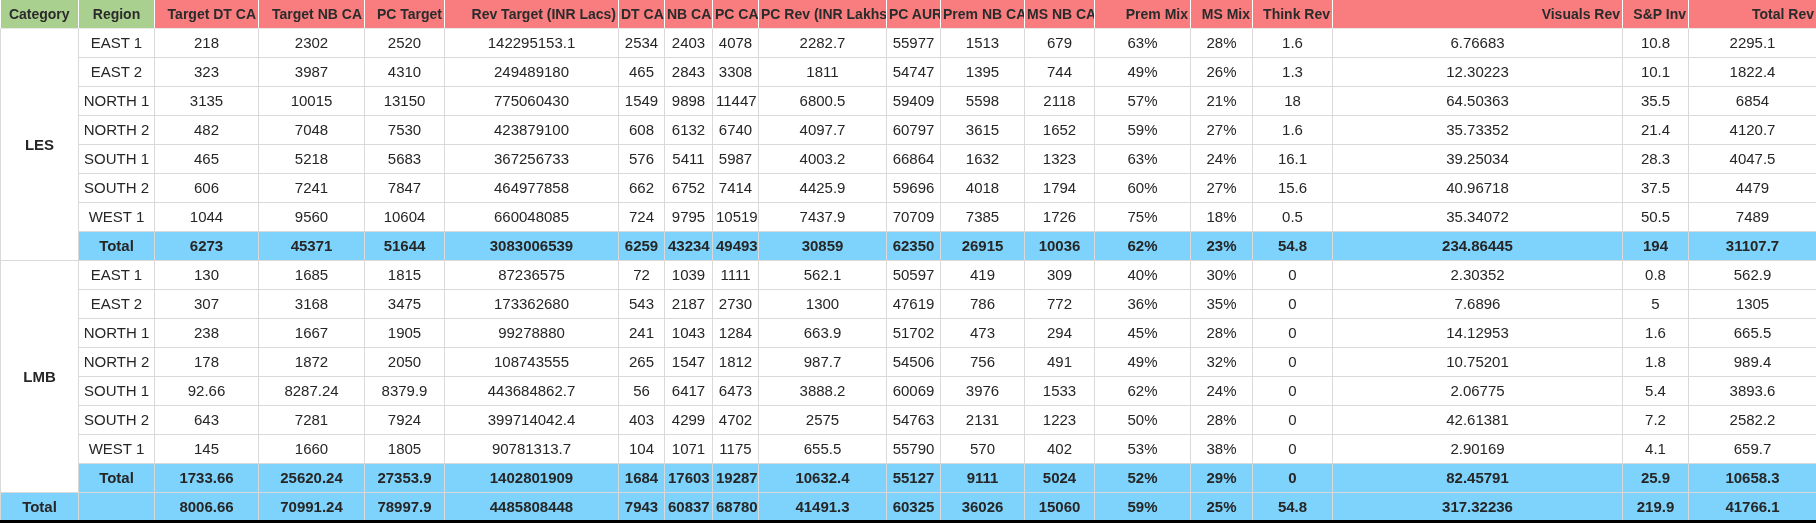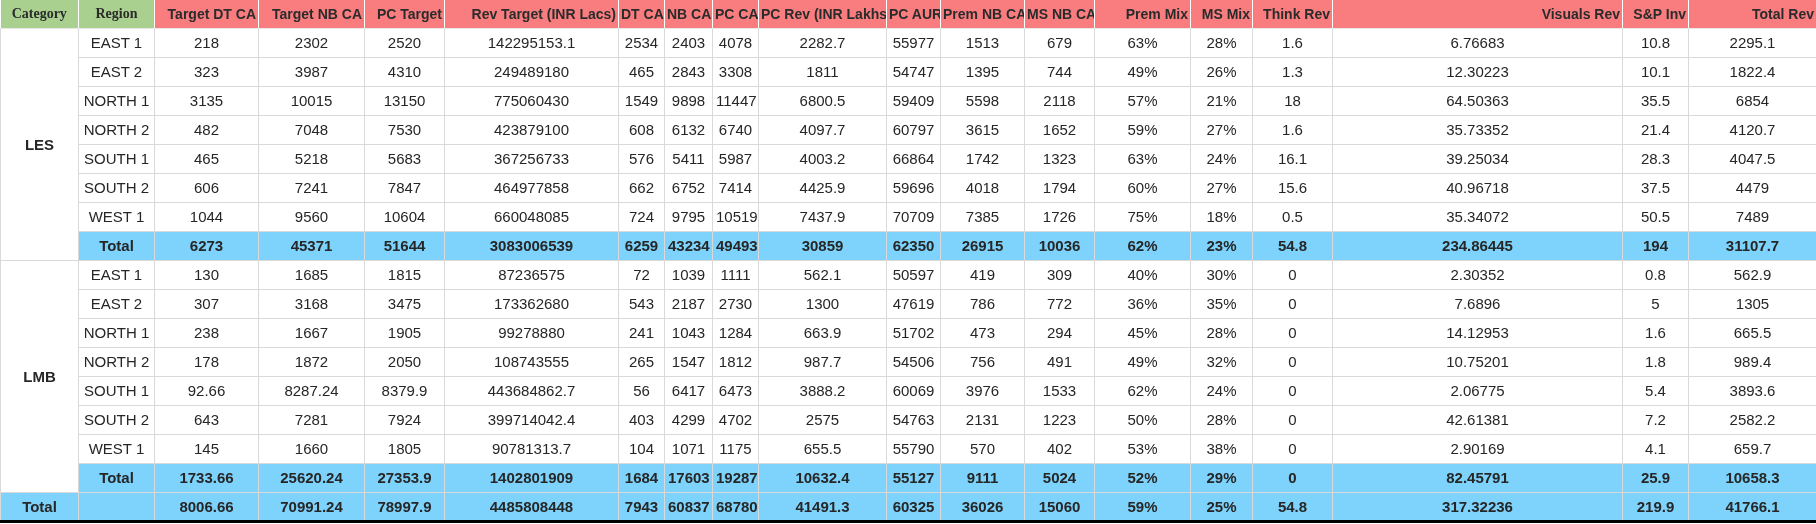--- a/index.html
+++ b/index.html
@@ -19,21 +19,21 @@
   col.c13 { width: 70px; }  col.c14 { width: 96px; } col.c15 { width: 62px; }
   col.c16 { width: 80px; }  col.c17 { width: 290px; } col.c18 { width: 66px; }
   col.c19 { width: 128px; }
   thead th {
     height: 28px; box-sizing: border-box; padding: 2px 2px;
     font-weight: 700; font-size: 14px; text-align: center; vertical-align: middle;
     color: #2b2b2b; white-space: nowrap; overflow: hidden;
     border-right: 1px solid rgba(255,255,255,0.8);
     border-bottom: 1px solid #e8e8e8;
   }
-  thead th.dim    { background: #A9D08E; font-family: Liberation Serif, serif; }
+  thead th.dim    { background: #A9D08E; }
   thead th.metric { background: #F97D7F; text-align: right; }
   tbody td {
     height: 29px; box-sizing: border-box; padding: 0 3px;
     text-align: center; vertical-align: middle; white-space: nowrap; overflow: hidden;
     border: 1px solid #D9D9D9; background: #ffffff;
   }
   td.category-cell { font-weight: 700; }
   tr.total-row td { background: #7dd3fc; font-weight: 700; }
   tr.grand-total td { border-bottom: 3px solid #000000; }
 </style>
@@ -172,21 +172,21 @@
           <td>SOUTH 1</td>
           <td>465</td>
           <td>5218</td>
           <td>5683</td>
           <td>367256733</td>
           <td>576</td>
           <td>5411</td>
           <td>5987</td>
           <td>4003.2</td>
           <td>66864</td>
-          <td>1742</td>
+          <td>1632</td>
           <td>1323</td>
           <td>63%</td>
           <td>24%</td>
           <td>16.1</td>
           <td>39.25034</td>
           <td>28.3</td>
           <td>4047.5</td>
         </tr>
         <tr>
           <td>SOUTH 2</td>

